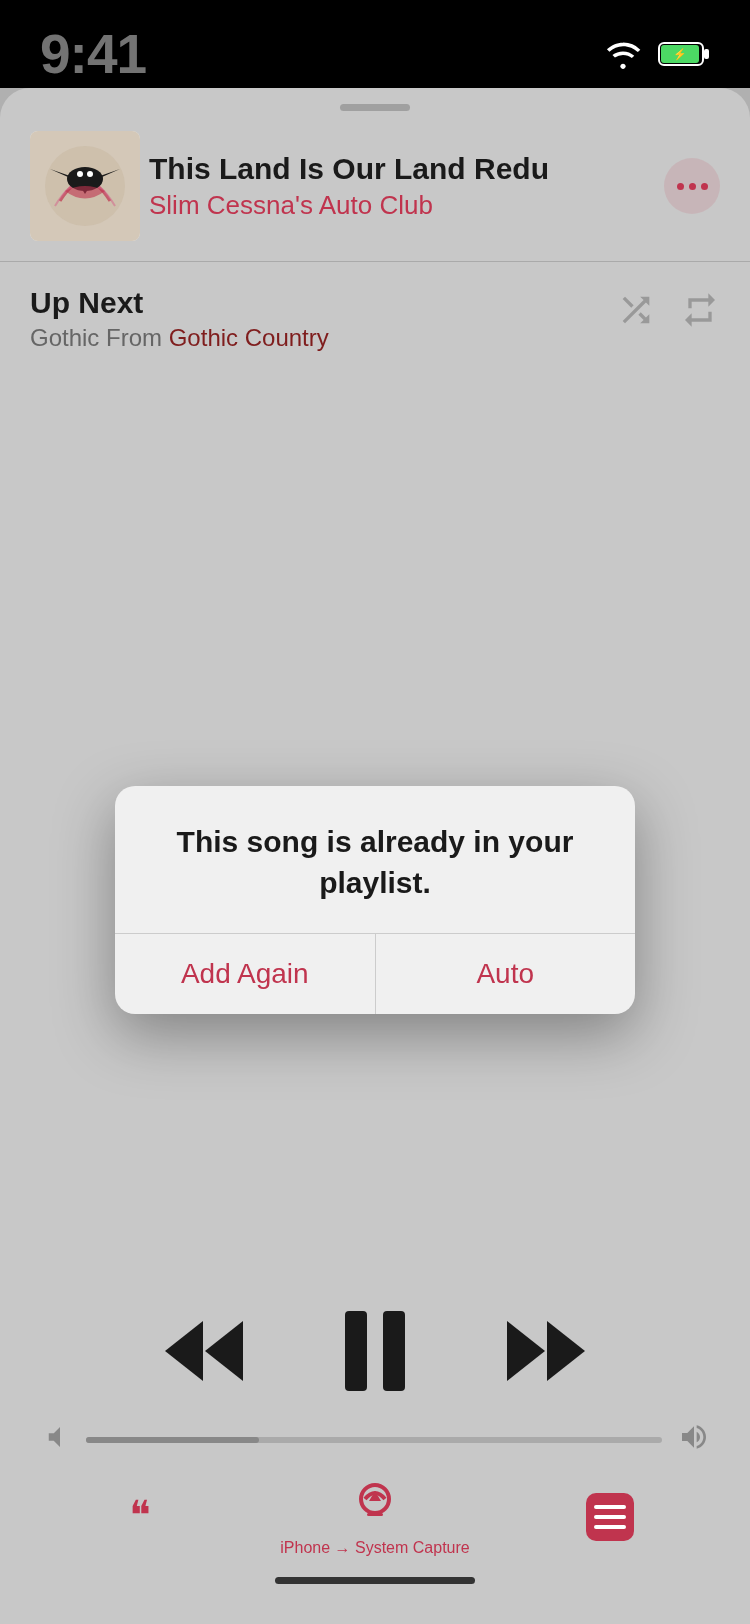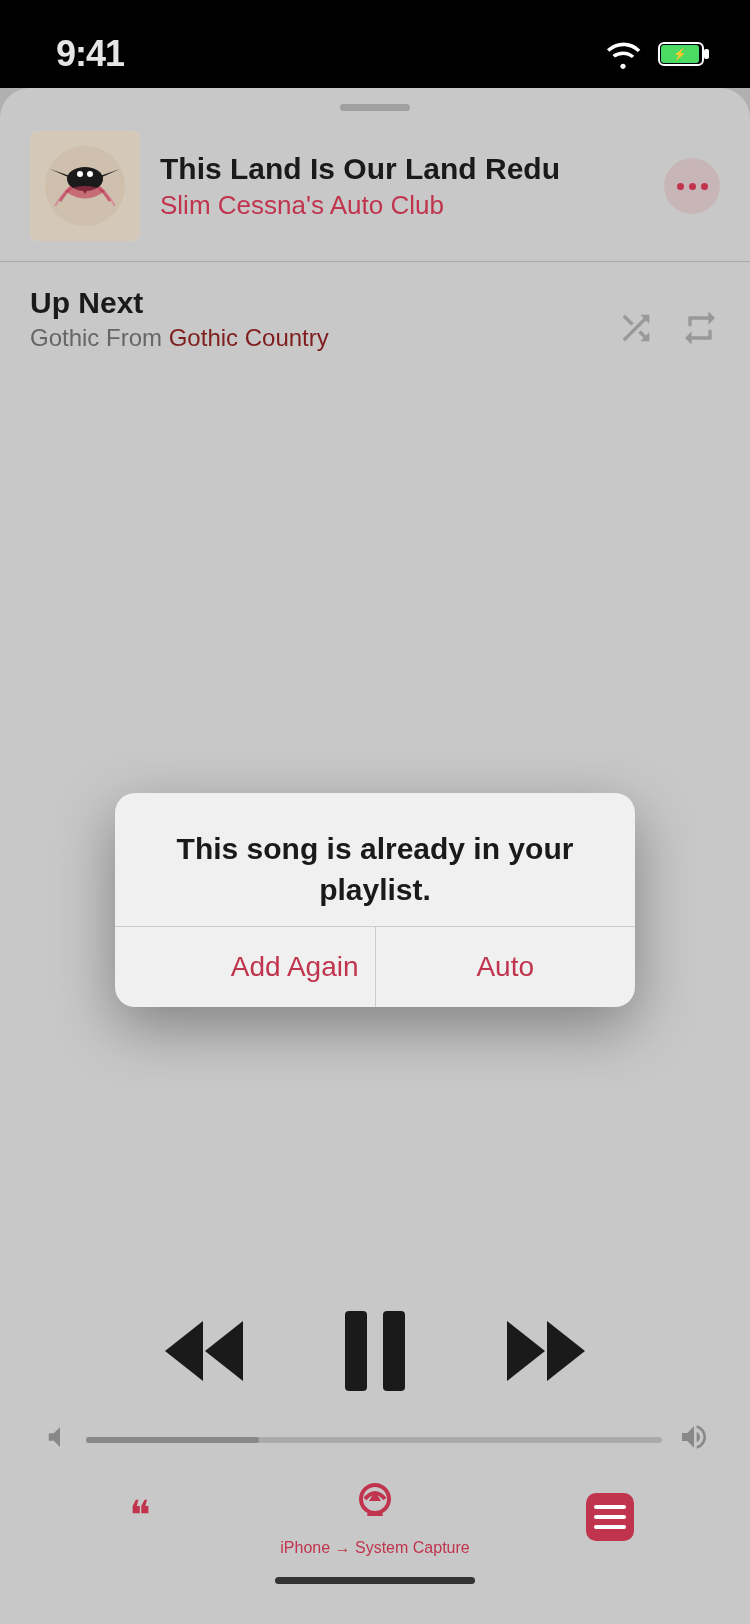--- a/index.html
+++ b/index.html
@@ -19,25 +19,24 @@
       width: 100%;
       height: 88px;
       background: #000;
       display: flex;
       align-items: center;
       justify-content: space-between;
       padding: 20px 40px 0;
     }
 
     .status-time {
-      color: #e5e5e5;
-      font-size: 36px;
+      color: #737373;
+      font-size: 55px;
       font-weight: 600;
       letter-spacing: -1px;
-      margin-left: 16px;
     }
 
     .status-icons {
       display: flex;
       align-items: center;
       gap: 14px;
     }
 
     
     .wifi-icon {
@@ -75,21 +74,21 @@
       background: #a0a0a0;
       border-radius: 4px;
       margin: 16px auto 0;
     }
 
     
     .now-playing-row {
       display: flex;
       align-items: center;
       padding: 20px 30px;
-      gap: 20px;
+      gap: 9px;
       border-bottom: 1px solid #aaa;
     }
 
     .album-art {
       width: 110px;
       height: 110px;
       background: #e8e8e8;
       border-radius: 8px;
       overflow: hidden;
       flex-shrink: 0;
@@ -151,21 +150,21 @@
       height: 7px;
       background: #c0344e;
       border-radius: 50%;
       display: block;
     }
 
     
     .up-next-section {
       padding: 24px 30px 16px;
       display: flex;
-      align-items: flex-end;
+      align-items: flex-start;
       justify-content: space-between;
     }
 
     .up-next-left {}
 
     .up-next-label {
       font-size: 30px;
       font-weight: 700;
       color: #1a1a1a;
     }
@@ -211,21 +210,21 @@
 
     .dialog {
       width: 520px;
       background: #f0f0f0;
       border-radius: 20px;
       overflow: hidden;
       box-shadow: 0 20px 60px rgba(0,0,0,0.35);
     }
 
     .dialog-message {
-      padding: 36px 40px 16px;
+      padding: 36px 40px 30px;
       text-align: center;
       border-bottom: 1px solid #ccc;
     }
 
     .dialog-message-text {
       font-size: 30px;
       font-weight: 700;
       color: #1a1a1a;
       line-height: 1.35;
     }
@@ -242,21 +241,20 @@
       font-weight: 500;
       color: #c0344e;
       cursor: pointer;
       background: transparent;
       border: none;
       outline: none;
     }
 
     .dialog-btn:first-child {
       border-right: 1px solid #ccc;
-      text-align: right;
     }
 
     
     .media-controls {
       position: absolute;
       bottom: 230px;
       left: 0;
       right: 0;
       display: flex;
       align-items: center;

